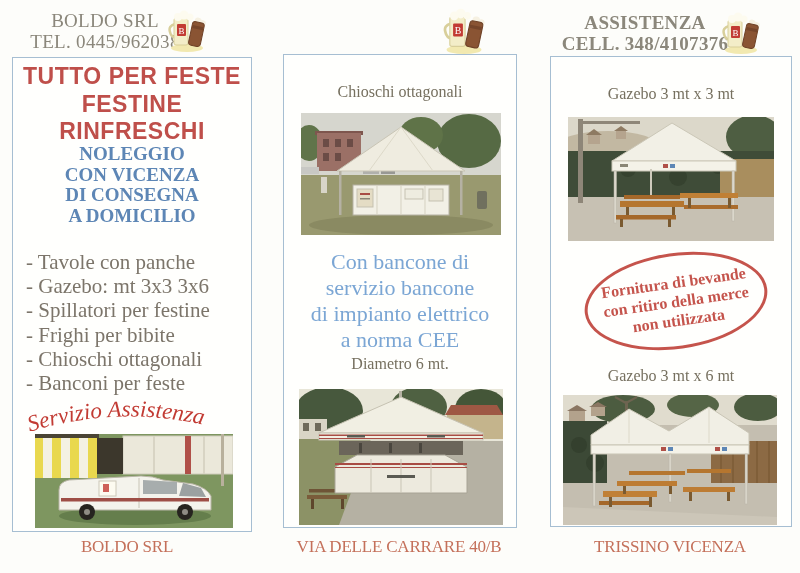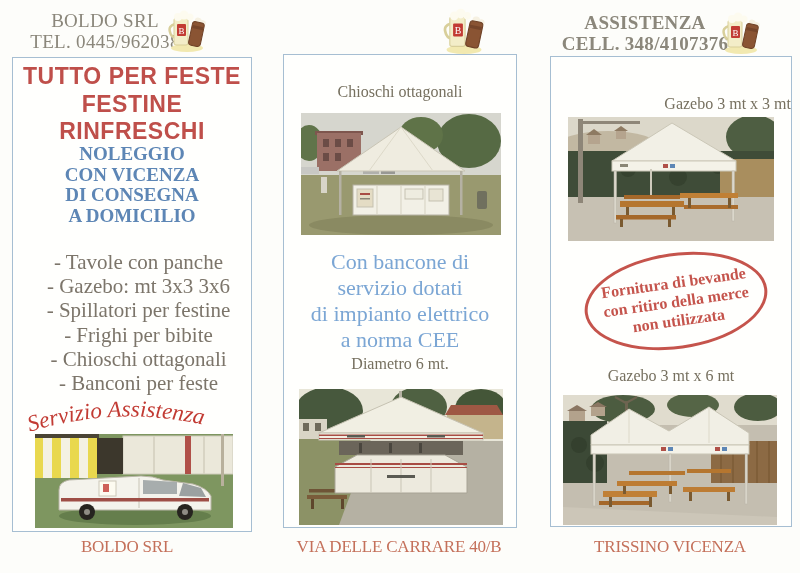--- a/index.html
+++ b/index.html
@@ -4,21 +4,21 @@
 <style>
   html,body{margin:0;padding:0;background:#e8e8e4;}
   .page{position:relative;width:800px;height:573px;background:#fdfdfa;overflow:hidden;
         font-family:"Liberation Serif",serif;padding-left:20px;}
   .abs{position:absolute;}
   .hdr{color:#8b877b;text-align:center;font-size:19px;line-height:21px;letter-spacing:.3px;}
   .panel{position:absolute;border:1px solid #a6bed2;background:#fffffd;}
   .headline{font-family:"Liberation Sans",sans-serif;font-weight:700;color:#bf4f4a;
             font-size:23px;line-height:27.5px;text-align:center;letter-spacing:.5px;}
   .subhead{font-weight:700;color:#5d86b5;font-size:19px;line-height:20.5px;text-align:center;}
-  .itemlist{color:#7c756a;font-size:21px;line-height:24.2px;padding-left:13px;text-align:center;}
+  .itemlist{color:#7c756a;font-size:21px;line-height:24.2px;padding-left:13px;}
   .greytitle{color:#76705f;font-size:16px;text-align:center;}
   .bodyblue{color:#7ba6d4;font-size:22px;line-height:26px;text-align:center;}
   .footer{color:#c4705a;font-size:17px;text-align:center;letter-spacing:-.2px;}
   .oval{border:3px solid #c5544c;border-radius:50%;transform:rotate(-8deg);
         display:flex;flex-direction:column;justify-content:center;align-items:center;
         color:#c5544c;font-weight:700;font-size:16px;line-height:19px;text-align:center;}
   .photo{display:block;}
 </style>
 </head>
 <body>
@@ -176,21 +176,21 @@
       <rect x="56" y="76" width="16" height="18" fill="#e4dcc4" stroke="#c5c1b1"></rect>
       <rect x="59" y="80" width="10" height="2" fill="#a84c44"></rect>
         <rect x="59" y="85" width="10" height="1.5" fill="#8a8676"></rect>
       <rect x="104" y="76" width="18" height="10" fill="#eeece0" stroke="#c5c1b1"></rect>
       <rect x="128" y="76" width="14" height="12" fill="#e8e4d4" stroke="#c5c1b1"></rect>
       <rect x="176" y="78" width="10" height="18" rx="2" fill="#70705e"></rect>
     </svg>
 
     <div class="abs bodyblue" style="left:0;top:194px;width:232px;font-family:Liberation Serif, serif;">
       <div>Con bancone di</div>
-      <div>servizio dotati</div>
+      <div>servizio bancone</div>
       <div>di impianto elettrico</div>
       <div>a norma CEE</div>
     </div>
     <div class="abs greytitle" style="left:0;top:300px;width:232px;">Diametro 6 mt.</div>
 
     <svg class="abs photo" style="left:15px;top:334px;" width="204" height="136" viewBox="0 0 204 136">
       <rect width="204" height="136" fill="#b5b1a3"></rect>
       <rect x="0" y="0" width="204" height="52" fill="#e8e6d8"></rect>
       <ellipse cx="30" cy="22" rx="34" ry="24" fill="#47583d"></ellipse>
       <ellipse cx="120" cy="18" rx="28" ry="20" fill="#4f6142"></ellipse>
@@ -220,21 +220,21 @@
       <rect x="36" y="74" width="132" height="2" fill="#a84c44"></rect>
       <rect x="36" y="78" width="132" height="1" fill="#a84c44"></rect>
       <line x1="72" y1="70" x2="72" y2="104" stroke="#c9c5b5"></line>
         <line x1="102" y1="70" x2="102" y2="104" stroke="#c9c5b5"></line>
         <line x1="132" y1="70" x2="132" y2="104" stroke="#c9c5b5"></line>
       <rect x="88" y="86" width="28" height="3" fill="#5a5a52"></rect>
     </svg>
   </div>
 
   <div class="panel" style="left:550px;top:56px;width:240px;height:469px;">
-    <div class="abs greytitle" style="left:0;top:38px;width:240px;text-align:right;">Gazebo 3 mt x 3 mt</div>
+    <div class="abs greytitle" style="left:0;top:28px;width:240px;">Gazebo 3 mt x 3 mt</div>
 
     <svg class="abs photo" style="left:17px;top:60px;" width="206" height="124" viewBox="0 0 206 124">
       <rect width="206" height="124" fill="#c7c1b3"></rect>
       <rect x="0" y="0" width="206" height="36" fill="#dcd8ca"></rect>
       <ellipse cx="40" cy="30" rx="52" ry="16" fill="#c2b8a2"></ellipse>
       <polygon points="18,18 34,18 26,12" fill="#8e7a62"></polygon>
         <rect x="20" y="18" width="12" height="9" fill="#b5a48e"></rect>
       <polygon points="46,14 60,14 53,9" fill="#8e7a62"></polygon>
         <rect x="48" y="14" width="10" height="8" fill="#b5a48e"></rect>
       <ellipse cx="186" cy="20" rx="28" ry="22" fill="#4e5e42"></ellipse>

